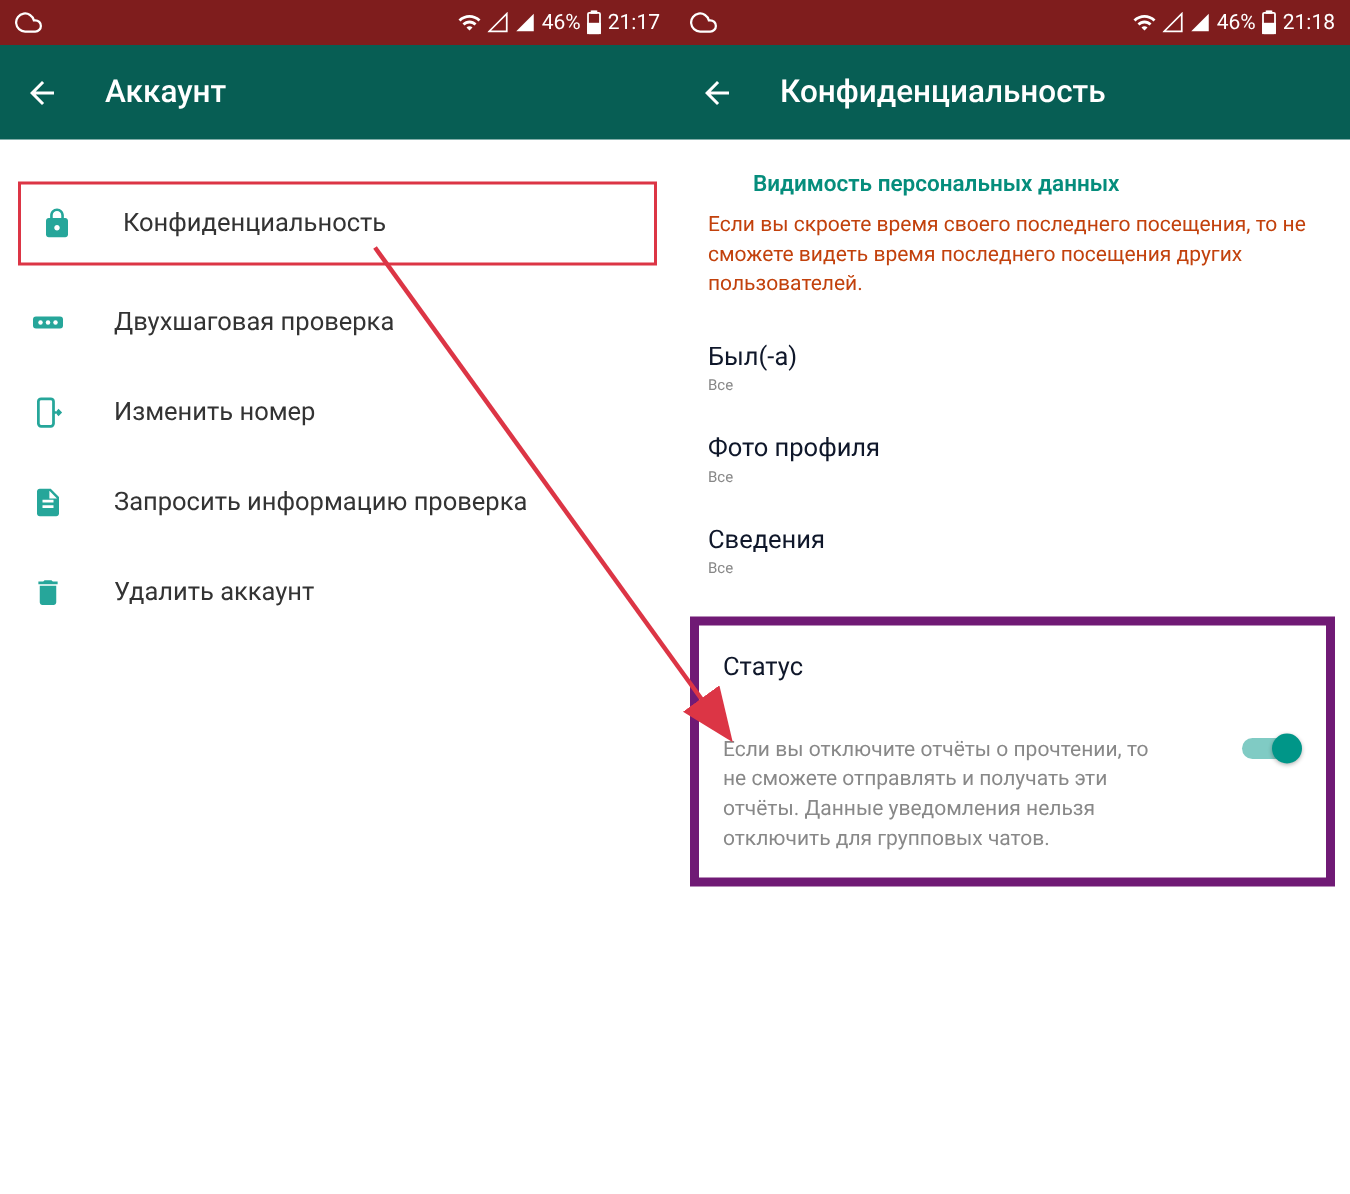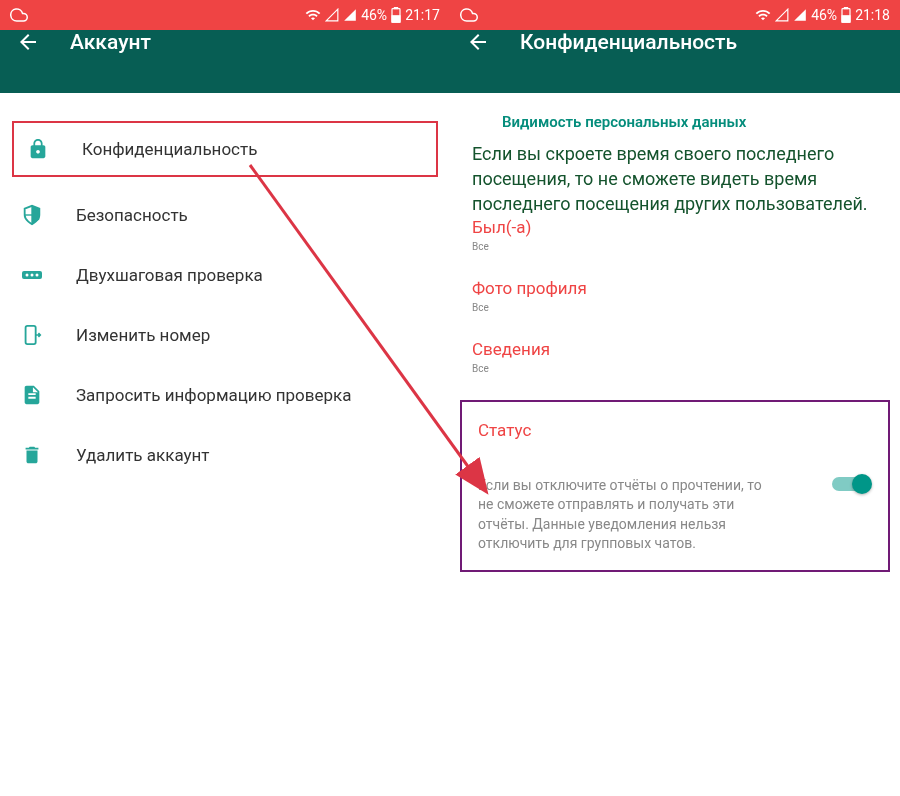--- a/index.html
+++ b/index.html
@@ -22,21 +22,21 @@
     .panel {
       width: 450px;
       height: 100%;
       position: relative;
       background: #fff;
     }
     .panel-left {
       border-right: 0;
     }
     .status-bar {
-      background: #ef4444;
+      background: #7f1d1d;
       height: 30px;
       display: flex;
       justify-content: space-between;
       align-items: center;
       padding: 0 10px;
       color: #fff;
       font-size: 14px;
     }
     .status-left {
       display: flex;
@@ -49,21 +49,21 @@
       gap: 4px;
     }
     .status-icon {
       display: inline-flex;
       align-items: center;
     }
     .header {
       background: #075e54;
       height: 63px;
       display: flex;
-      align-items: flex-start;
+      align-items: center;
       padding: 0 16px;
       color: #fff;
     }
     .header-back {
       width: 24px;
       height: 24px;
       margin-right: 30px;
       cursor: pointer;
     }
     .header-title {
@@ -101,46 +101,47 @@
       padding: 20px 22px 0 22px;
     }
     .section-header {
       color: #058d7c;
       font-size: 15px;
       font-weight: 600;
       margin-bottom: 10px;
       margin-left: 30px;
     }
     .section-description {
-      color: #14532d;
-      font-size: 18px;
+      color: #c2410c;
+      font-size: 14px;
       line-height: 1.4;
+      margin-bottom: 28px;
     }
     .privacy-item {
       margin-bottom: 26px;
       cursor: pointer;
     }
     .privacy-item-title {
       font-size: 17px;
-      color: #ef4444;
+      color: #0f172a;
       margin-bottom: 4px;
     }
     .privacy-item-value {
       font-size: 10px;
       color: #888;
     }
     .privacy-item-description {
       font-size: 14px;
       color: #888;
       line-height: 1.4;
       margin-top: 6px;
       max-width: 300px;
     }
     .highlight-box {
-      border: 2px solid #701a75;
+      border: 6px solid #701a75;
       padding: 18px 16px 16px 16px;
       margin: 0 10px 0 10px;
     }
     .highlight-box .privacy-item {
       margin-bottom: 30px;
     }
     .highlight-box .privacy-item:last-child {
       margin-bottom: 0;
     }
     .toggle-row {
@@ -234,31 +235,20 @@
     <div class="content">
       <div class="menu-item highlighted">
         <div class="menu-icon">
           <svg width="22" height="22" viewBox="0 0 24 24" fill="#26a69a">
               <path d="M18 8h-1V6c0-2.76-2.24-5-5-5S7 3.24 7 6v2H6c-1.1 0-2 .9-2 2v10c0 1.1.9 2 2 2h12c1.1 0 2-.9 2-2V10c0-1.1-.9-2-2-2zm-6 9c-1.1 0-2-.9-2-2s.9-2 2-2 2 .9 2 2-.9 2-2 2zm3.1-9H8.9V6c0-1.71 1.39-3.1 3.1-3.1 1.71 0 3.1 1.39 3.1 3.1v2z"></path>
             </svg>
         </div>
         <div class="menu-label">Конфиденциальность</div>
       </div>
 
-      <div class="menu-item">
-        <div class="menu-icon">
-          <svg width="22" height="22" viewBox="0 0 24 24" fill="none" stroke="#26a69a" stroke-width="2">
-              <path d="M12 22s8-4 8-10V5l-8-3-8 3v7c0 6 8 10 8 10z"></path>
-              <path d="M12 2 L12 22" stroke-width="1.5"></path>
-              <path d="M4 12 L20 12" stroke-width="1.5"></path>
-              <path d="M12 2 L12 22 L20 17 L20 5 Z" fill="#26a69a" stroke="none"></path>
-            </svg>
-        </div>
-        <div class="menu-label">Безопасность</div>
-      </div>
 
       <div class="menu-item">
         <div class="menu-icon">
           <svg width="24" height="24" viewBox="0 0 24 24" fill="#26a69a">
               <rect x="2" y="8" width="20" height="8" rx="2"></rect>
               <circle cx="7" cy="12" r="1.5" fill="#fff"></circle>
               <circle cx="12" cy="12" r="1.5" fill="#fff"></circle>
               <circle cx="17" cy="12" r="1.5" fill="#fff"></circle>
             </svg>
         </div>

